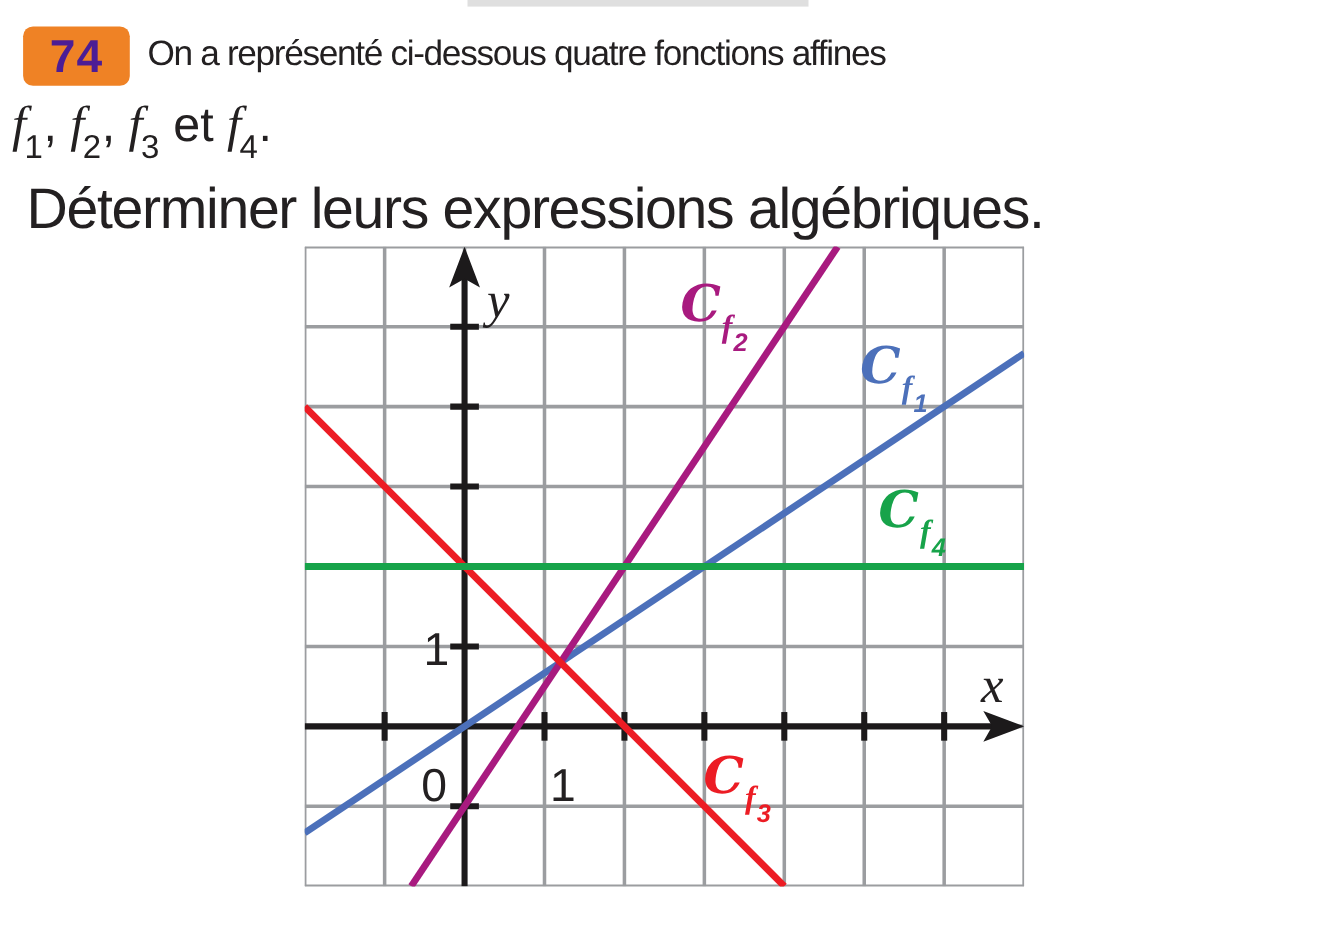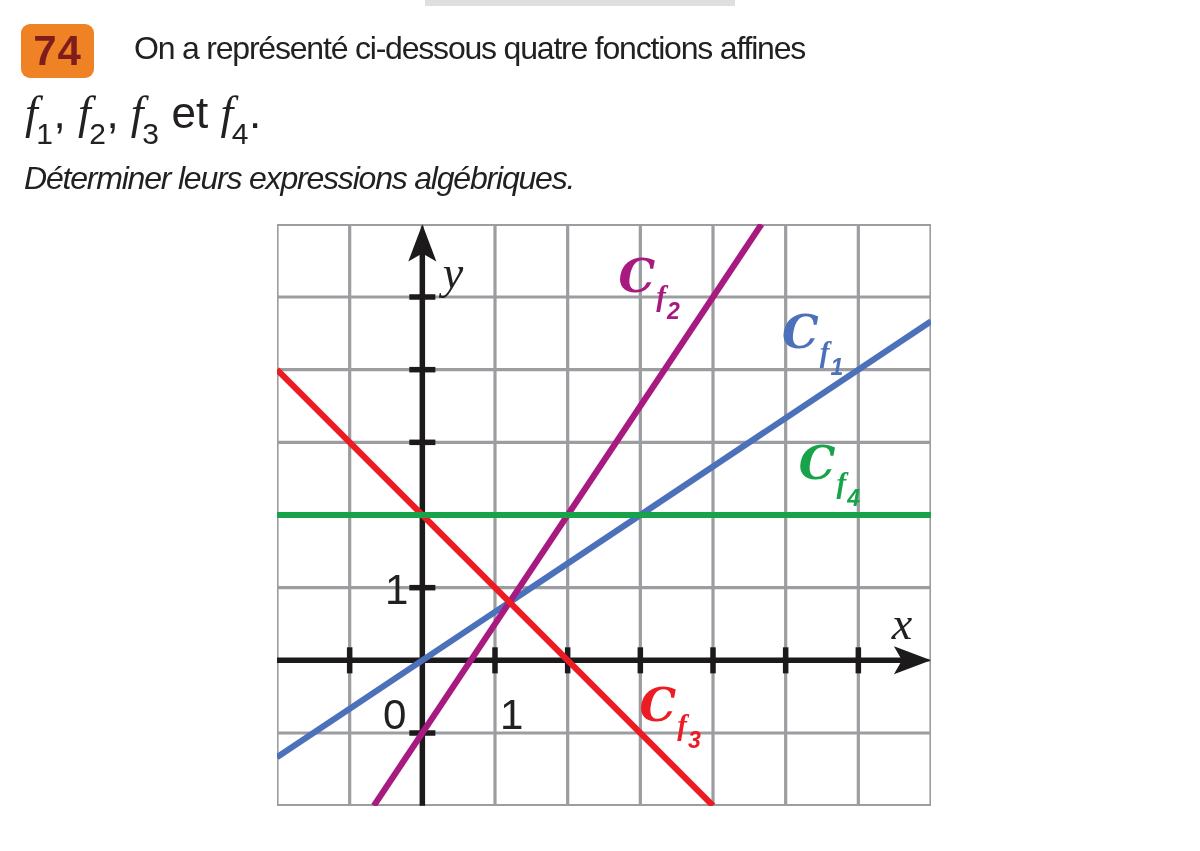--- a/index.html
+++ b/index.html
@@ -5,38 +5,38 @@
   html,body{margin:0;padding:0;}
   body{
     width:1200px;height:851px;position:relative;background:#ffffff;
     font-family:"Liberation Sans", sans-serif;color:#232021;overflow:hidden;
   }
   .top-strip{
     position:absolute;left:425px;top:0;width:310px;height:6px;
     background:#d7d7d7;opacity:.8;
   }
   .exercise-badge{
-    position:absolute;left:21px;top:24px;width:73px;height:54px;
+    position:absolute;left:21px;top:24px;width:97px;height:54px;
     background:#EF8225;border-radius:9px;
     display:flex;align-items:center;justify-content:center;
-    color:#7f1d1d;font-weight:bold;font-size:42px;letter-spacing:1px;
+    color:#4c1d95;font-weight:bold;font-size:42px;letter-spacing:1px;
   }
   .line1{
     position:absolute;left:134px;top:30px;width:1066px;
     font-size:32px;letter-spacing:-1.2px;white-space:nowrap;
   }
   .line2{
-    position:absolute;left:25px;top:86px;font-size:44px;letter-spacing:-0.5px;
+    position:absolute;left:11px;top:86px;font-size:44px;letter-spacing:-0.5px;
   }
   .line2 .fname{font-family:"Liberation Serif", serif;font-style:italic;font-size:46px;}
   .line2 sub{font-size:30px;line-height:0;position:relative;top:6px;left:-1px;}
   .line2 .sep{letter-spacing:0;}
   .line3{
     position:absolute;left:24px;top:160px;width:1150px;
-    font-size:32px;letter-spacing:-1.2px;white-space:nowrap;font-style:italic;
+    font-size:52px;letter-spacing:-1.2px;white-space:nowrap;
   }
   .graph-wrap{
     position:absolute;left:277px;top:224px;width:654px;height:582px;
   }
   svg text{user-select:none;}
   .axis-num{font-family:"Liberation Sans", sans-serif;font-size:42px;fill:#232021;}
   .axis-letter{font-family:"Liberation Serif", serif;font-style:italic;font-size:46px;fill:#232021;}
   .curve-label-main{font-family:"DejaVu Serif", serif;font-style:italic;font-weight:bold;font-size:46px;}
   .curve-label-f{font-family:"Liberation Serif", serif;font-style:italic;font-weight:bold;font-size:29px;}
   .curve-label-idx{font-family:"Liberation Sans", sans-serif;font-weight:bold;font-size:23px;}

